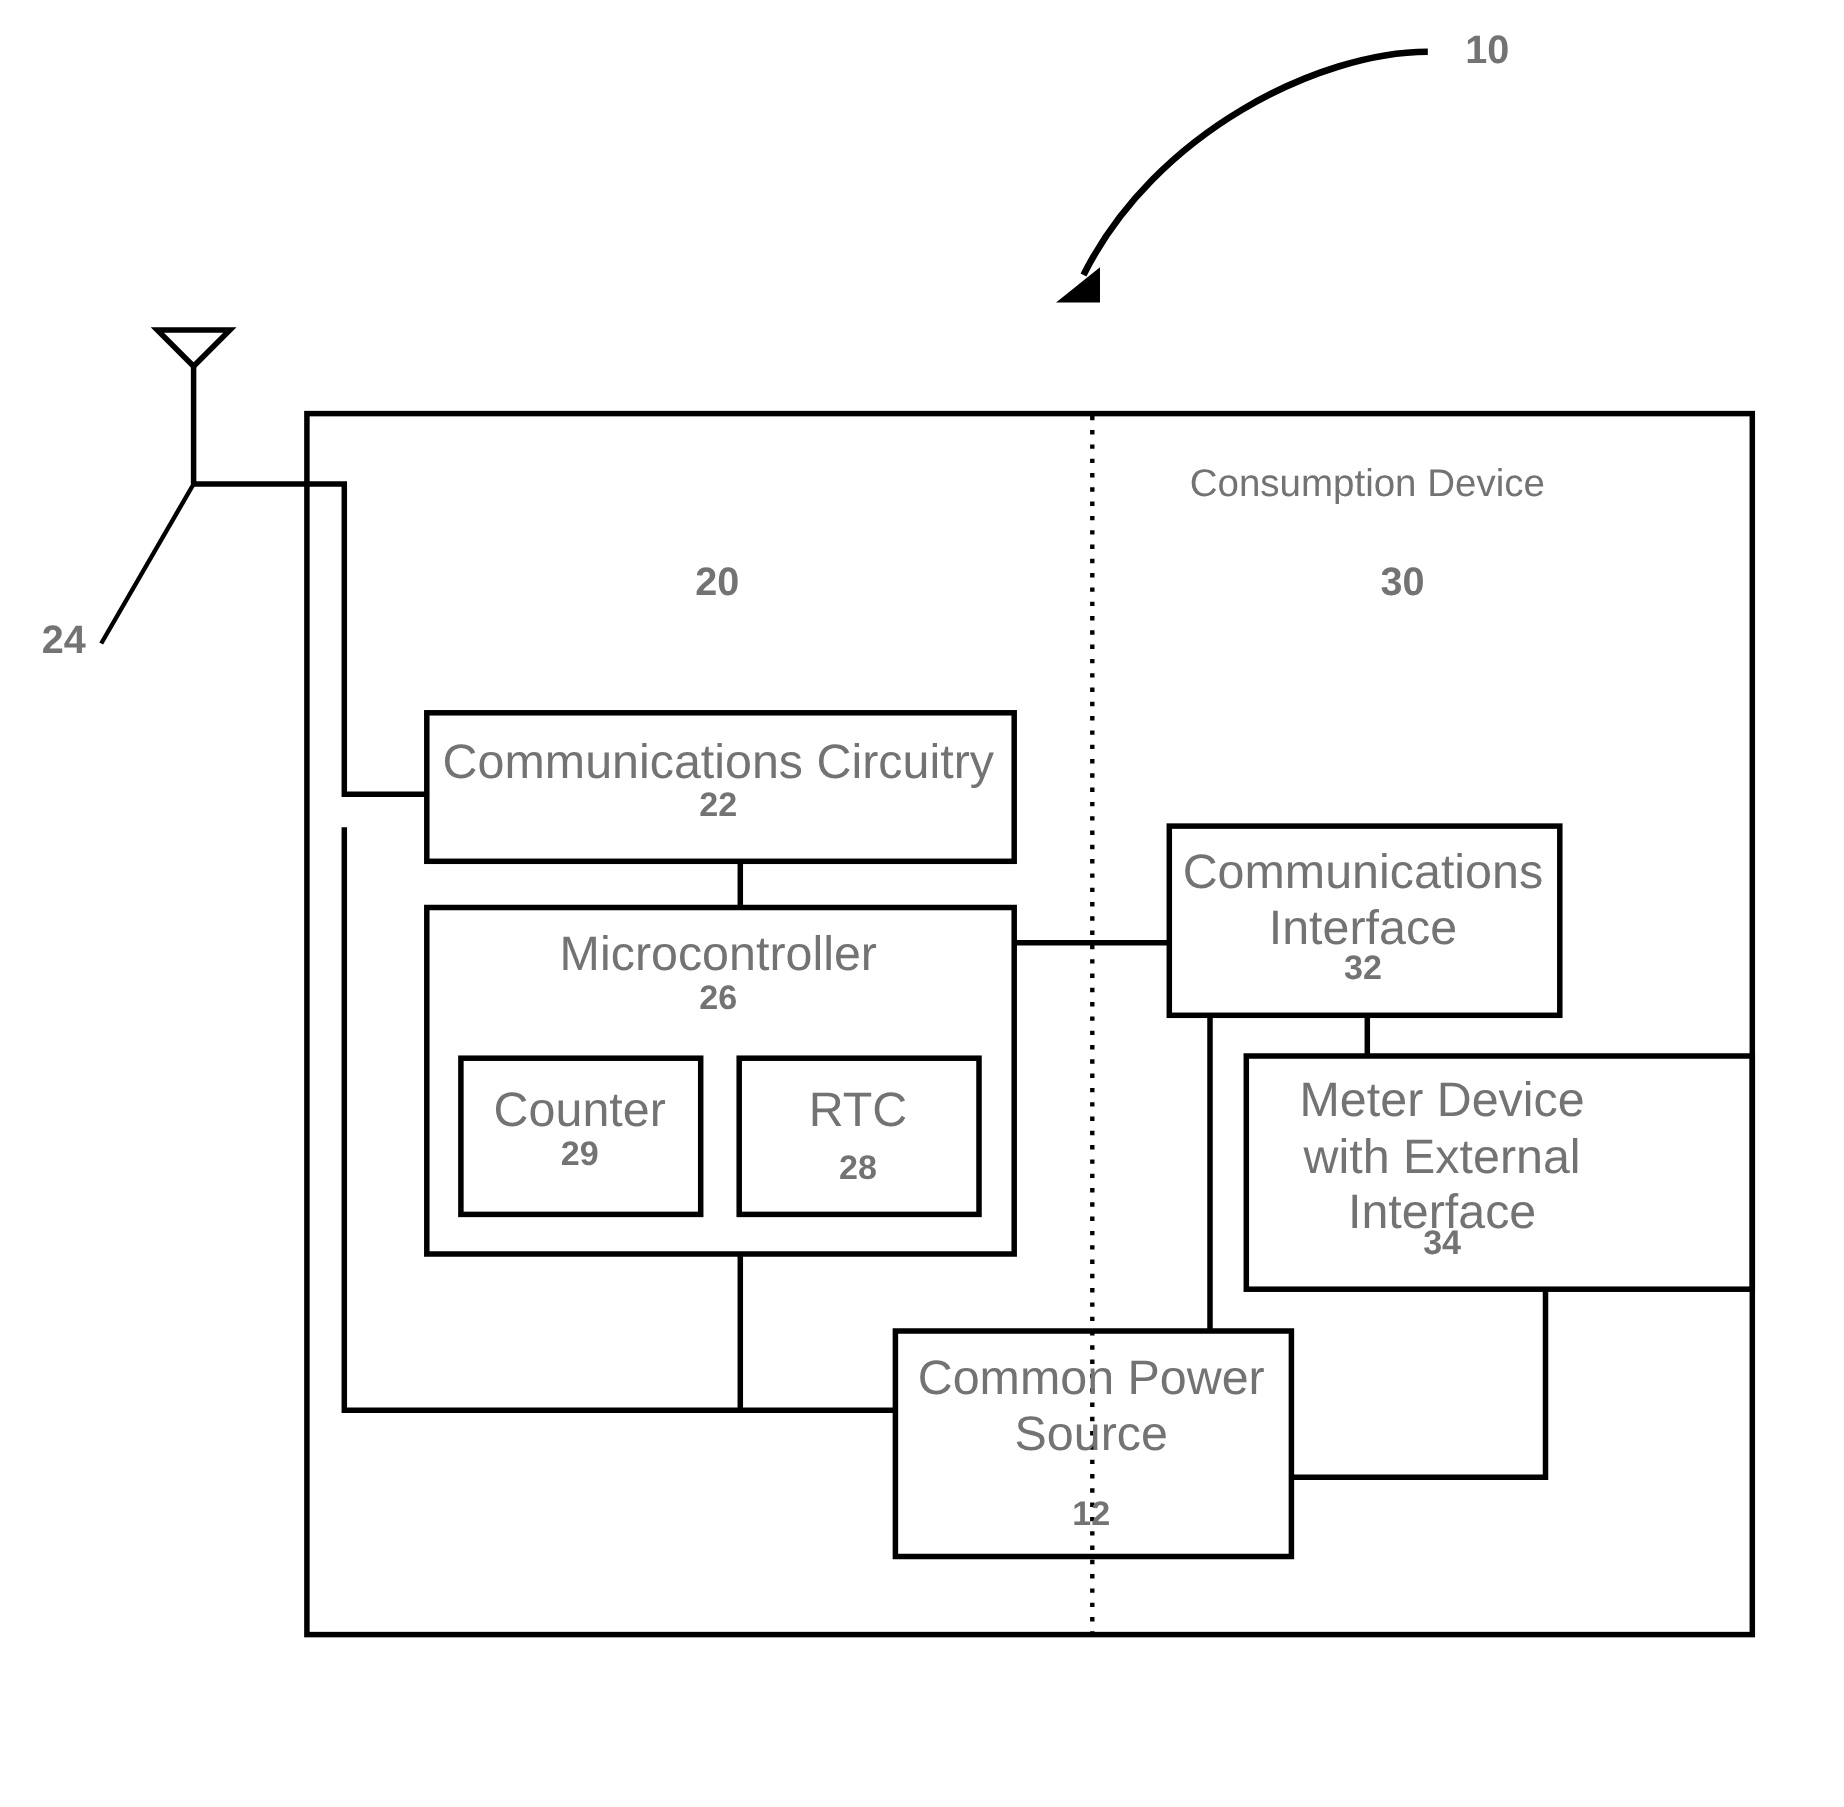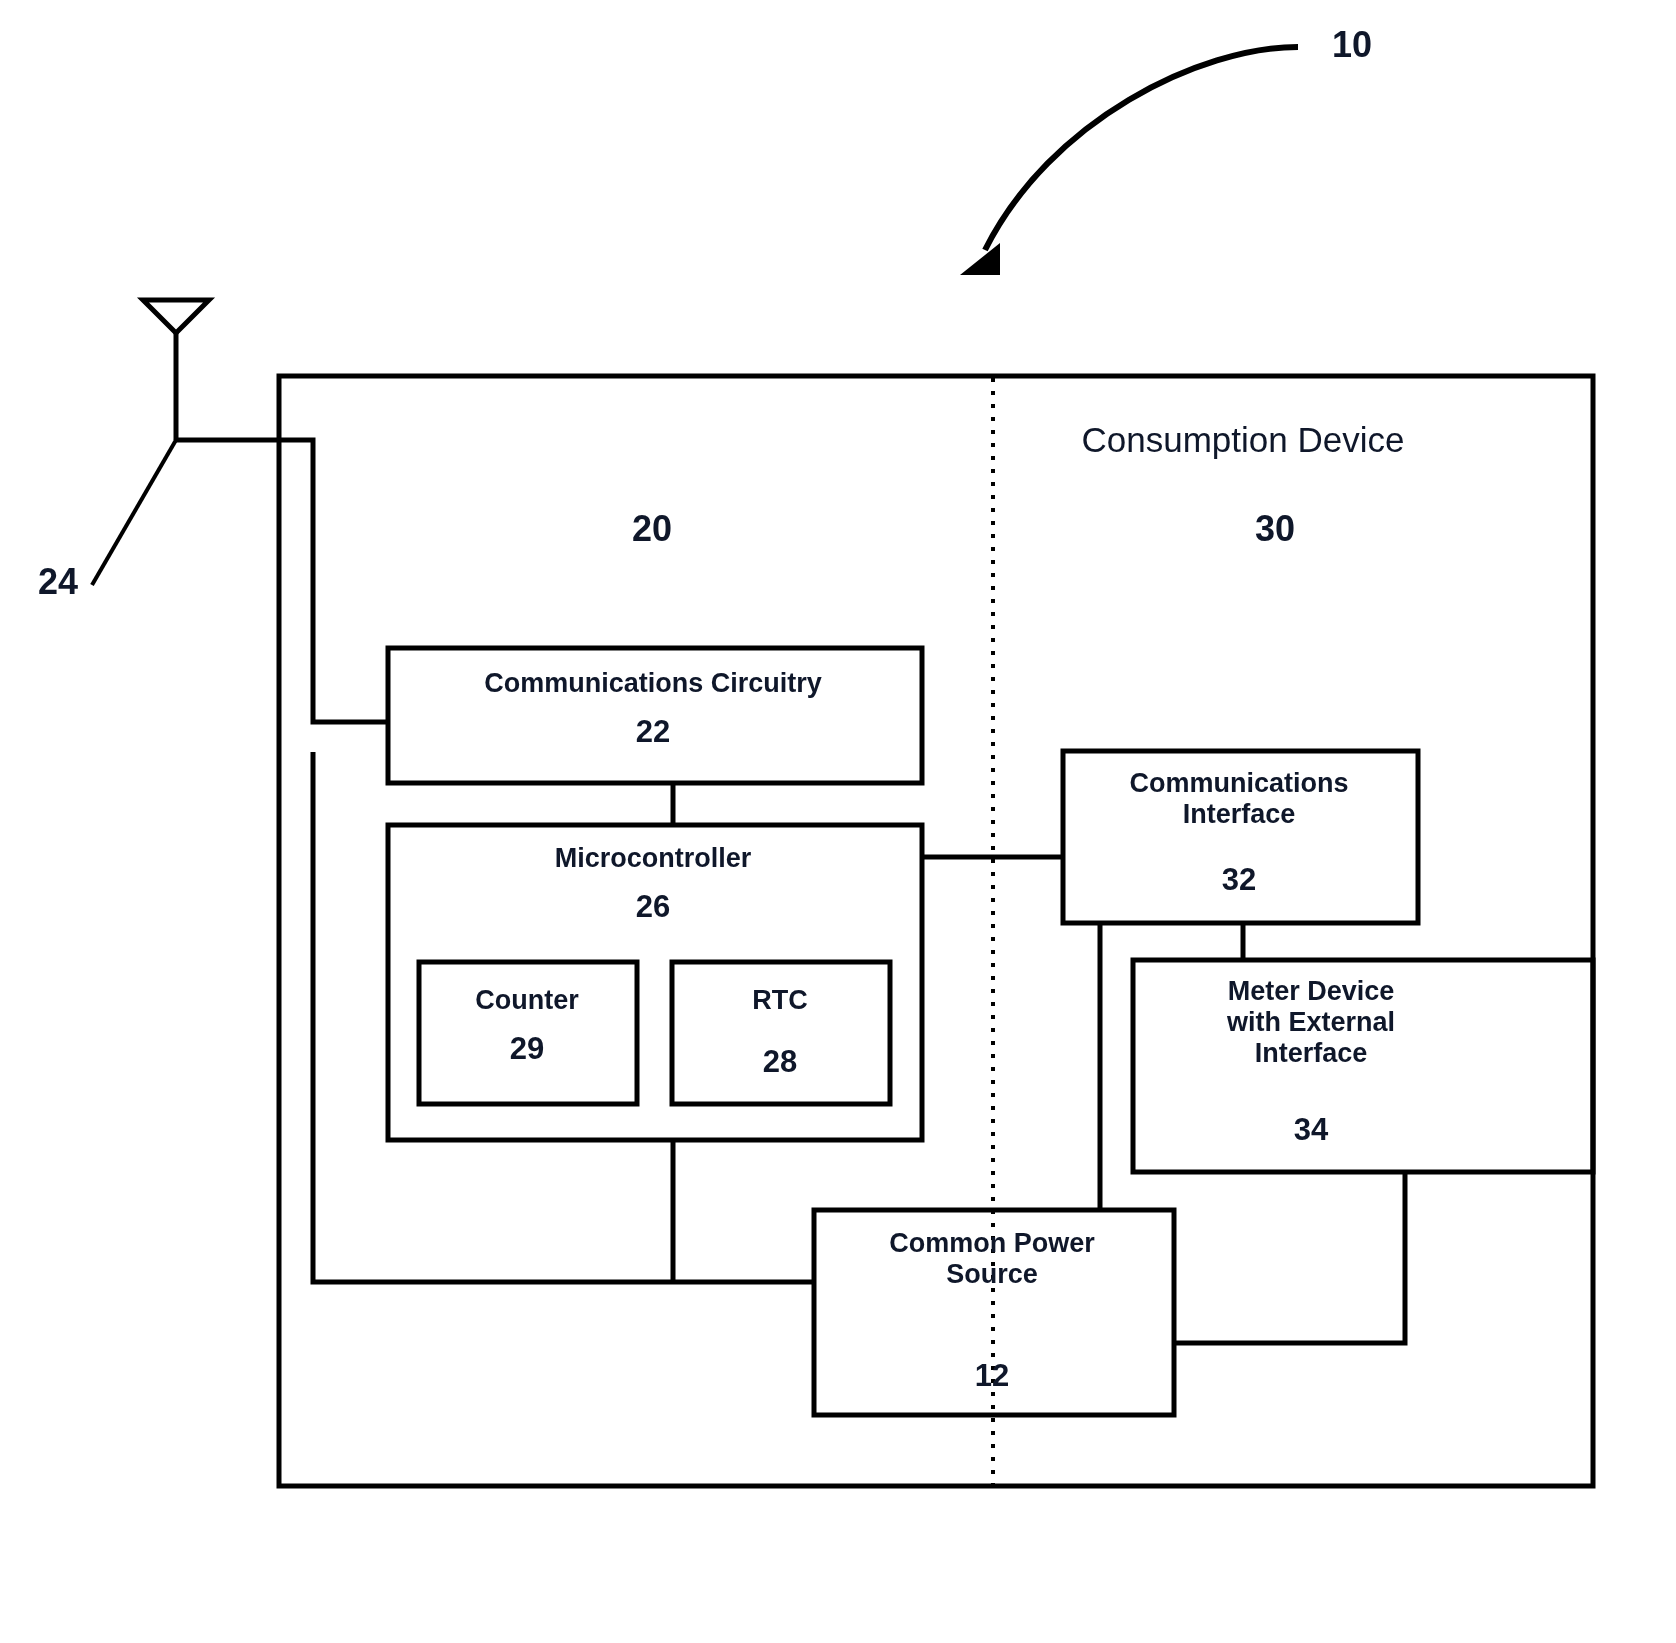--- a/index.html
+++ b/index.html
@@ -16,33 +16,33 @@
     overflow: hidden;
   }
   svg.layer {
     position: absolute;
     top: 0; left: 0;
     width: 1676px;
     height: 1643px;
   }
   .lbl {
     position: absolute;
-    color: #0f172a;
+    color: #737373;
     text-align: center;
     line-height: 1.15;
     white-space: pre;
     pointer-events: none;
   }
   .title-text {
     font-size: 35px;
     font-weight: 400;
   }
   .box-text {
-    font-size: 27px;
-    font-weight: 700;
+    font-size: 44px;
+    font-weight: 400;
   }
   .ref-num {
     font-size: 31px;
     font-weight: bold;
   }
   .ref-num-big {
     font-size: 36px;
     font-weight: bold;
   }
   .centered {

